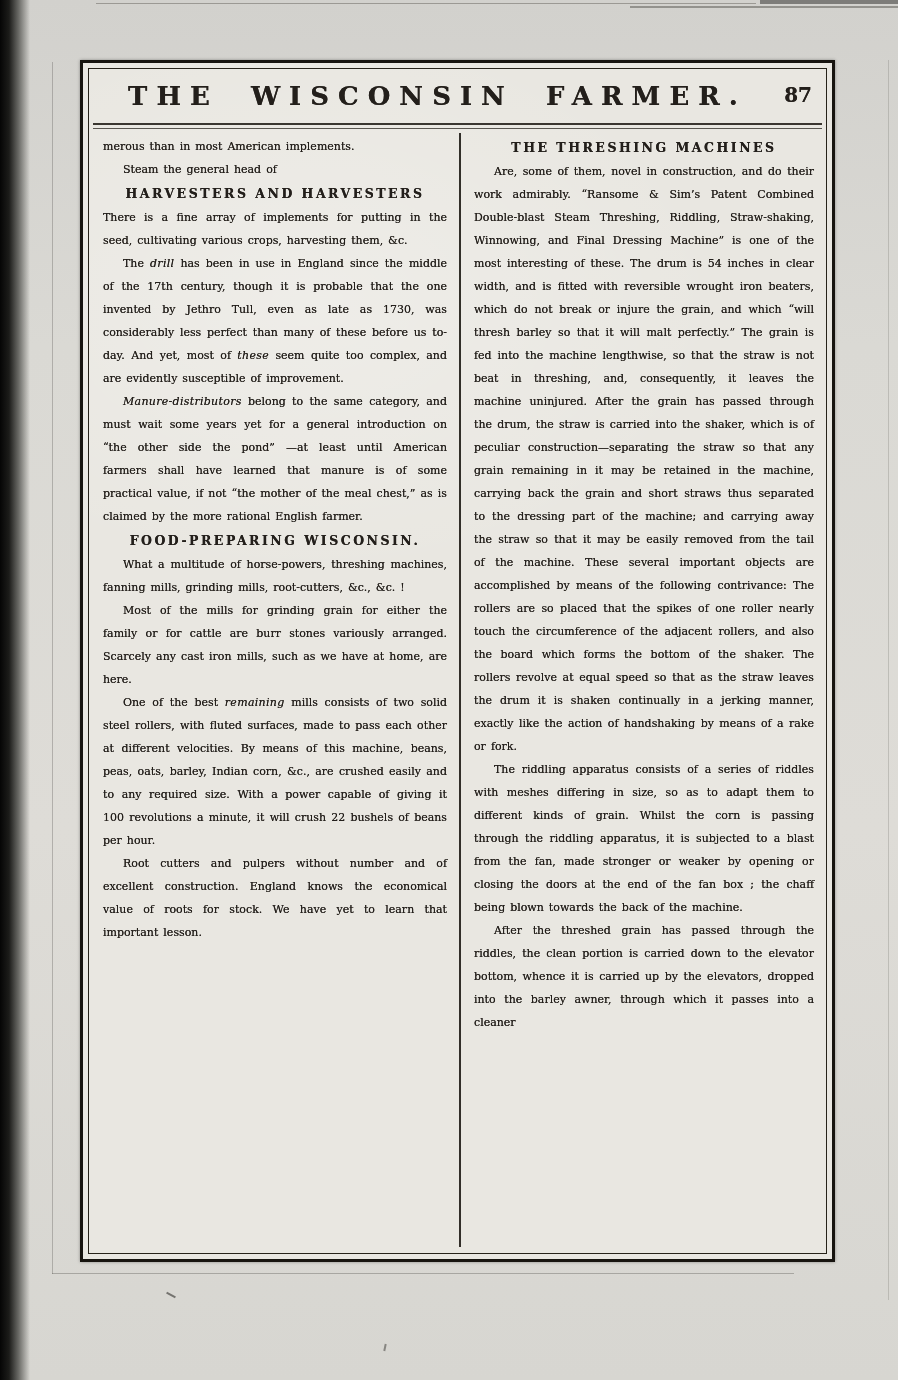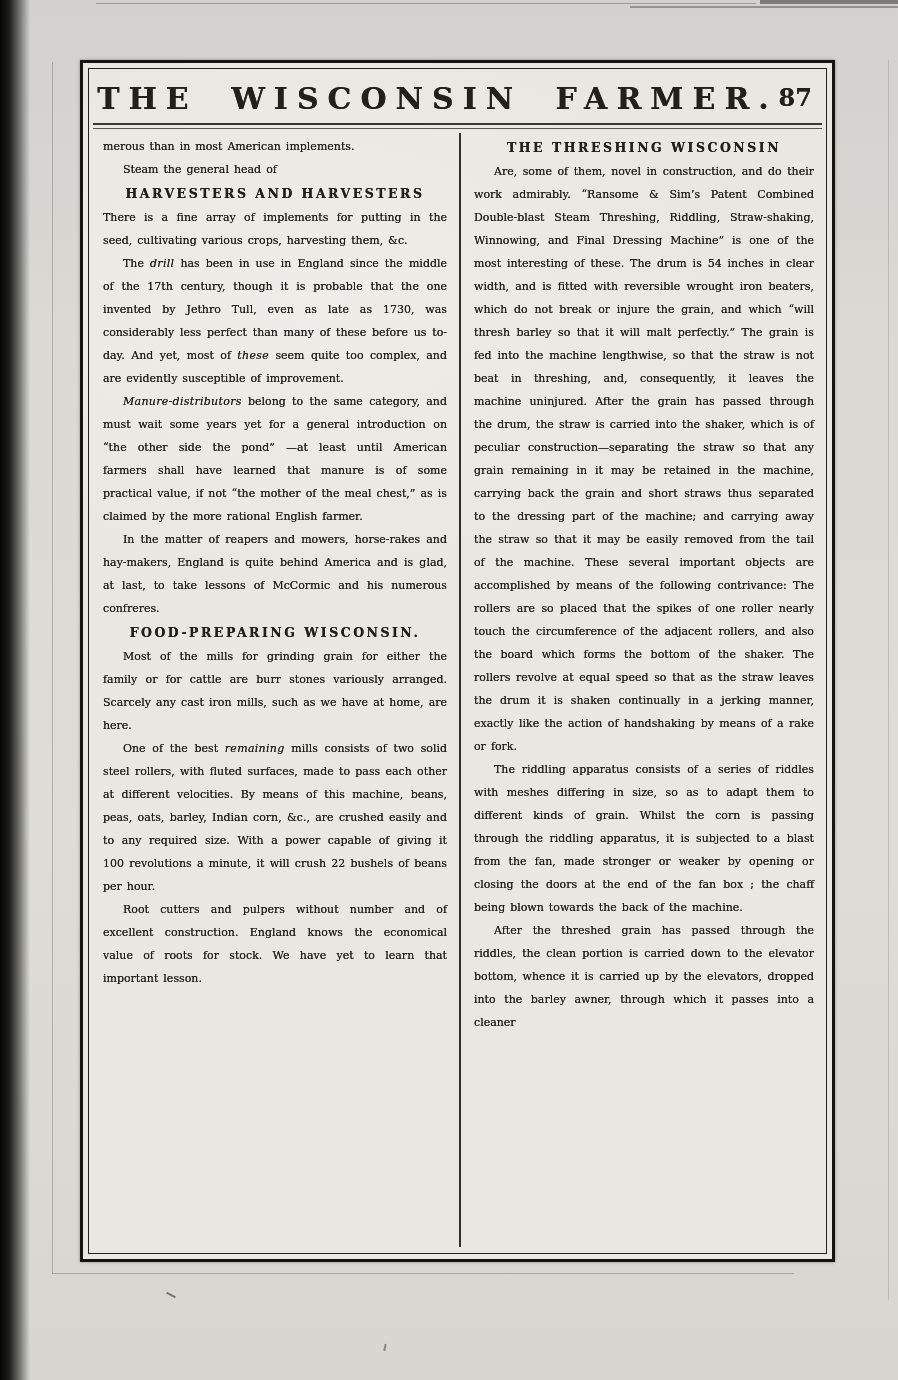--- a/index.html
+++ b/index.html
@@ -35,29 +35,29 @@
       #e9e7e1;
     box-shadow:0 0 3px rgba(0,0,0,.35);
   }
   .frame-inner {
     position:absolute; left:5px; top:5px; right:5px; bottom:5px;
     border:1.5px solid #262219;
   }
   .header { position:absolute; top:12px; left:0; right:0; height:44px; }
   .journal-title {
     text-align:center;
-    font-size:30px; font-weight:bold;
+    font-size:26px; font-weight:bold;
     letter-spacing:9px; word-spacing:14px;
     padding-right:40px;
     white-space:nowrap;
     text-shadow:0 0 .6px rgba(25,20,15,.8);
   }
   .page-number {
     position:absolute; right:14px; top:2px;
-    font-size:24px; font-weight:bold;
+    font-size:20px; font-weight:bold;
     text-shadow:0 0 .6px rgba(25,20,15,.8);
   }
   .head-rule {
     position:absolute; top:54px; left:4px; right:4px; height:3px;
     border-top:2px solid rgba(28,24,18,.85);
     border-bottom:1px solid rgba(28,24,18,.7);
   }
   .columns {
     position:absolute; top:64px; left:4px; right:4px; bottom:6px;
     display:flex;
@@ -110,31 +110,31 @@
 
     <div class="columns">
 
       <div class="col-left">
         <p class="para noindent">merous than in most American implements.</p>
         <p class="para">Steam the general head of</p>
         <h3 class="subhead">HARVESTERS AND HARVESTERS</h3>
         <p class="para noindent">There is a fine array of implements for putting in the seed, cultivating various crops, harvesting them, &amp;c.</p>
         <p class="para">The <i>drill</i> has been in use in England since the middle of the 17th century, though it is probable that the one invented by Jethro Tull, even as late as 1730, was considerably less perfect than many of these before us to-day. And yet, most of <i>these</i> seem quite too complex, and are evidently susceptible of improvement.</p>
         <p class="para"><i>Manure-distributors</i> belong to the same category, and must wait some years yet for a general introduction on “the other side the pond” —at least until American farmers shall have learned that manure is of some practical value, if not “the mother of the meal chest,” as is claimed by the more rational English farmer.</p>
-        <p class="para">In the matter of reapers and mowers, horse-rakes and hay-makers, England is quite behind America and is glad, at last, to take lessons of McCormic and his numerous confreres.</p>
         <h3 class="subhead">FOOD-PREPARING WISCONSIN.</h3>
+        <p class="para">What a multitude of horse-powers, threshing machines, fanning mills, grinding mills, root-cutters, &amp;c., &amp;c. !</p>
         <p class="para">Most of the mills for grinding grain for either the family or for cattle are burr stones variously arranged. Scarcely any cast iron mills, such as we have at home, are here.</p>
         <p class="para">One of the best <i>remaining</i> mills consists of two solid steel rollers, with fluted surfaces, made to pass each other at different velocities. By means of this machine, beans, peas, oats, barley, Indian corn, &amp;c., are crushed easily and to any required size. With a power capable of giving it 100 revolutions a minute, it will crush 22 bushels of beans per hour.</p>
         <p class="para">Root cutters and pulpers without number and of excellent construction. England knows the economical value of roots for stock. We have yet to learn that important lesson.</p>
       </div>
 
       <div class="divider"></div>
 
       <div class="col-right">
-        <h3 class="subhead">THE THRESHING WISCONSIN</h3>
+        <h3 class="subhead">THE THRESHING MACHINES</h3>
         <p class="para">Are, some of them, novel in construction, and do their work admirably. “Ransome &amp; Sim’s Patent Combined Double-blast Steam Threshing, Riddling, Straw-shaking, Winnowing, and Final Dressing Machine” is one of the most interesting of these. The drum is 54 inches in clear width, and is fitted with reversible wrought iron beaters, which do not break or injure the grain, and which “will thresh barley so that it will malt perfectly.” The grain is fed into the machine lengthwise, so that the straw is not beat in threshing, and, consequently, it leaves the machine uninjured. After the grain has passed through the drum, the straw is carried into the shaker, which is of peculiar construction—separating the straw so that any grain remaining in it may be retained in the machine, carrying back the grain and short straws thus separated to the dressing part of the machine; and carrying away the straw so that it may be easily removed from the tail of the machine. These several important objects are accomplished by means of the following contrivance: The rollers are so placed that the spikes of one roller nearly touch the circumference of the adjacent rollers, and also the board which forms the bottom of the shaker. The rollers revolve at equal speed so that as the straw leaves the drum it is shaken continually in a jerking manner, exactly like the action of handshaking by means of a rake or fork.</p>
         <p class="para gap">The riddling apparatus consists of a series of riddles with meshes differing in size, so as to adapt them to different kinds of grain. Whilst the corn is passing through the riddling apparatus, it is subjected to a blast from the fan, made stronger or weaker by opening or closing the doors at the end of the fan box ; the chaff being blown towards the back of the machine.</p>
         <p class="para gap">After the threshed grain has passed through the riddles, the clean portion is carried down to the elevator bottom, whence it is carried up by the elevators, dropped into the barley awner, through which it passes into a cleaner</p>
       </div>
 
     </div>
   </div>
 </div>
 
 </body></html>

